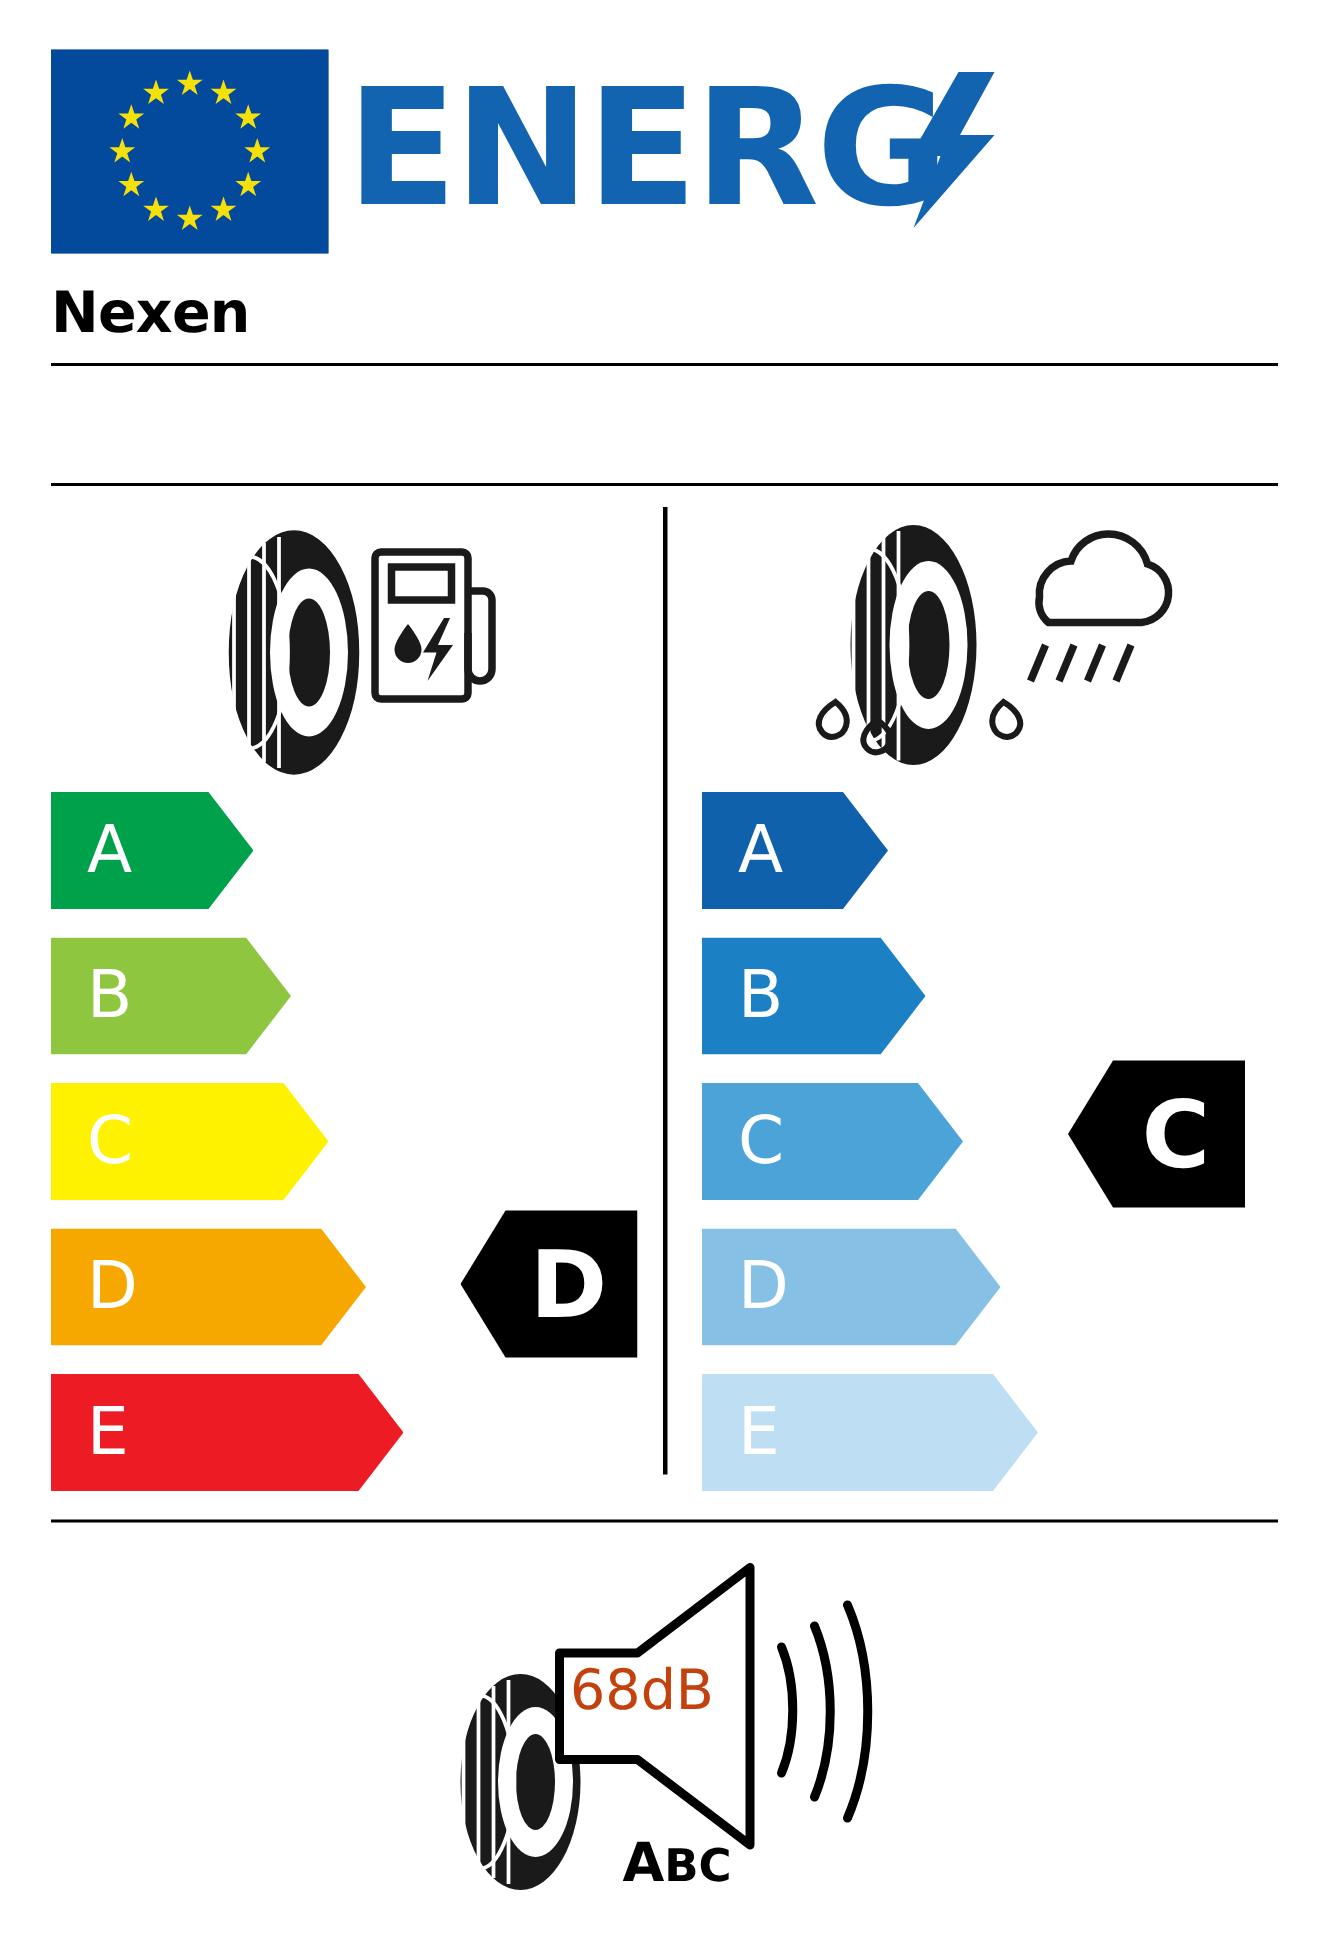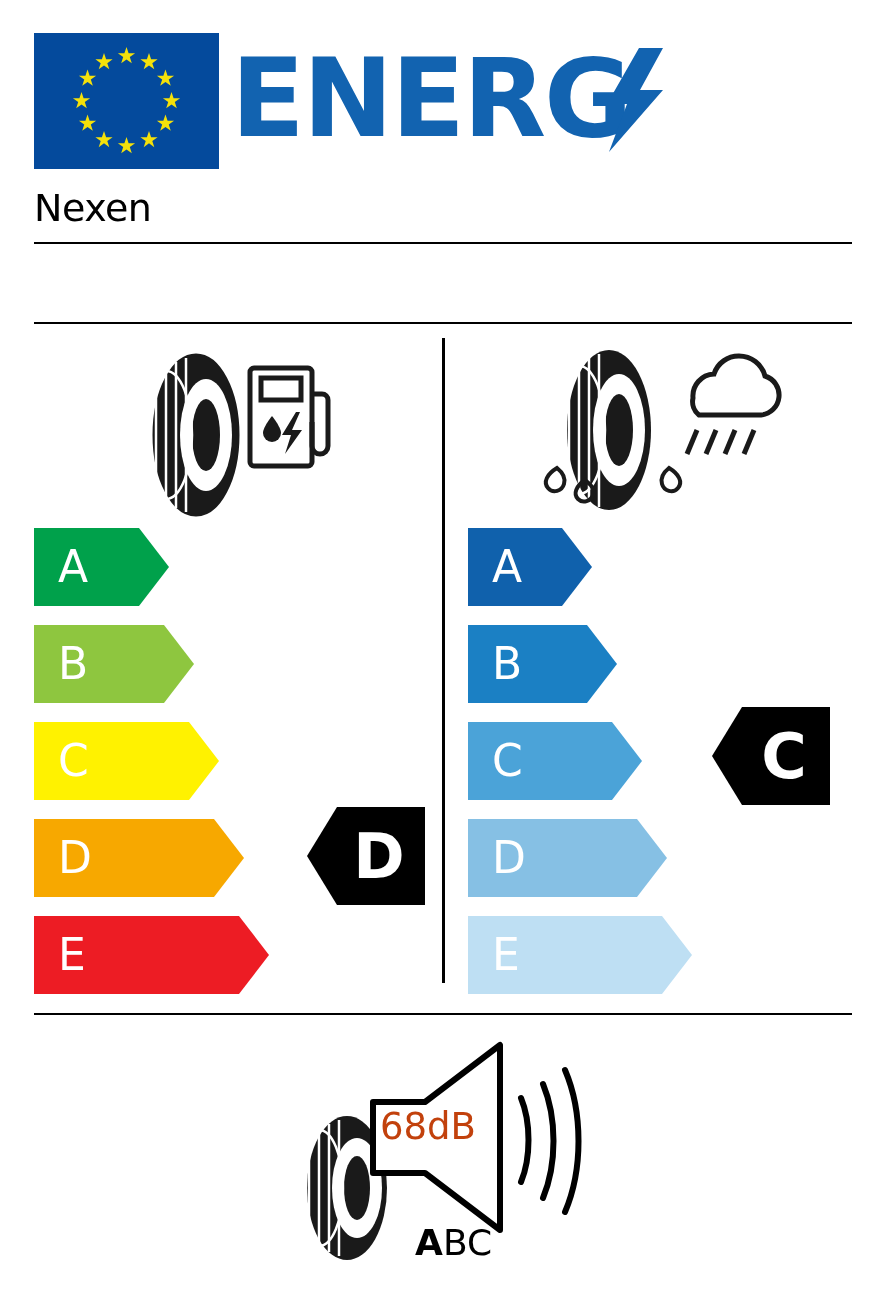--- a/index.html
+++ b/index.html
@@ -30,21 +30,21 @@
     top: 48px;
     width: 470px;
     height: 105px;
   }
 
   #brand-name {
     position: absolute;
     left: 34px;
     top: 186px;
     font-size: 38px;
-    font-weight: normal;
+    font-weight: bold;
     color: #000;
     letter-spacing: -0.5px;
   }
 
   .hrule {
     position: absolute;
     left: 34px;
     width: 818px;
     height: 2px;
     background: #000;
@@ -152,22 +152,22 @@
     left: 415px;
     top: 1222px;
     font-size: 30px;
     color: #000;
   }
   #noise-class .active {
     font-size: 36px;
     font-weight: bold;
   }
   #noise-class .inactive {
-    font-size: 36px;
-    font-weight: normal;
+    font-size: 30px;
+    font-weight: bold;
   }
 </style>
 </head>
 <body>
 
 <div id="eu-flag">
   <svg width="185" height="136" viewBox="0 0 185 136" xmlns="http://www.w3.org/2000/svg">
     <rect x="0" y="0" width="185" height="136" fill="#044a9c"></rect>
     <g fill="#f5e10a">
       <g transform="translate(92.5,68)">

